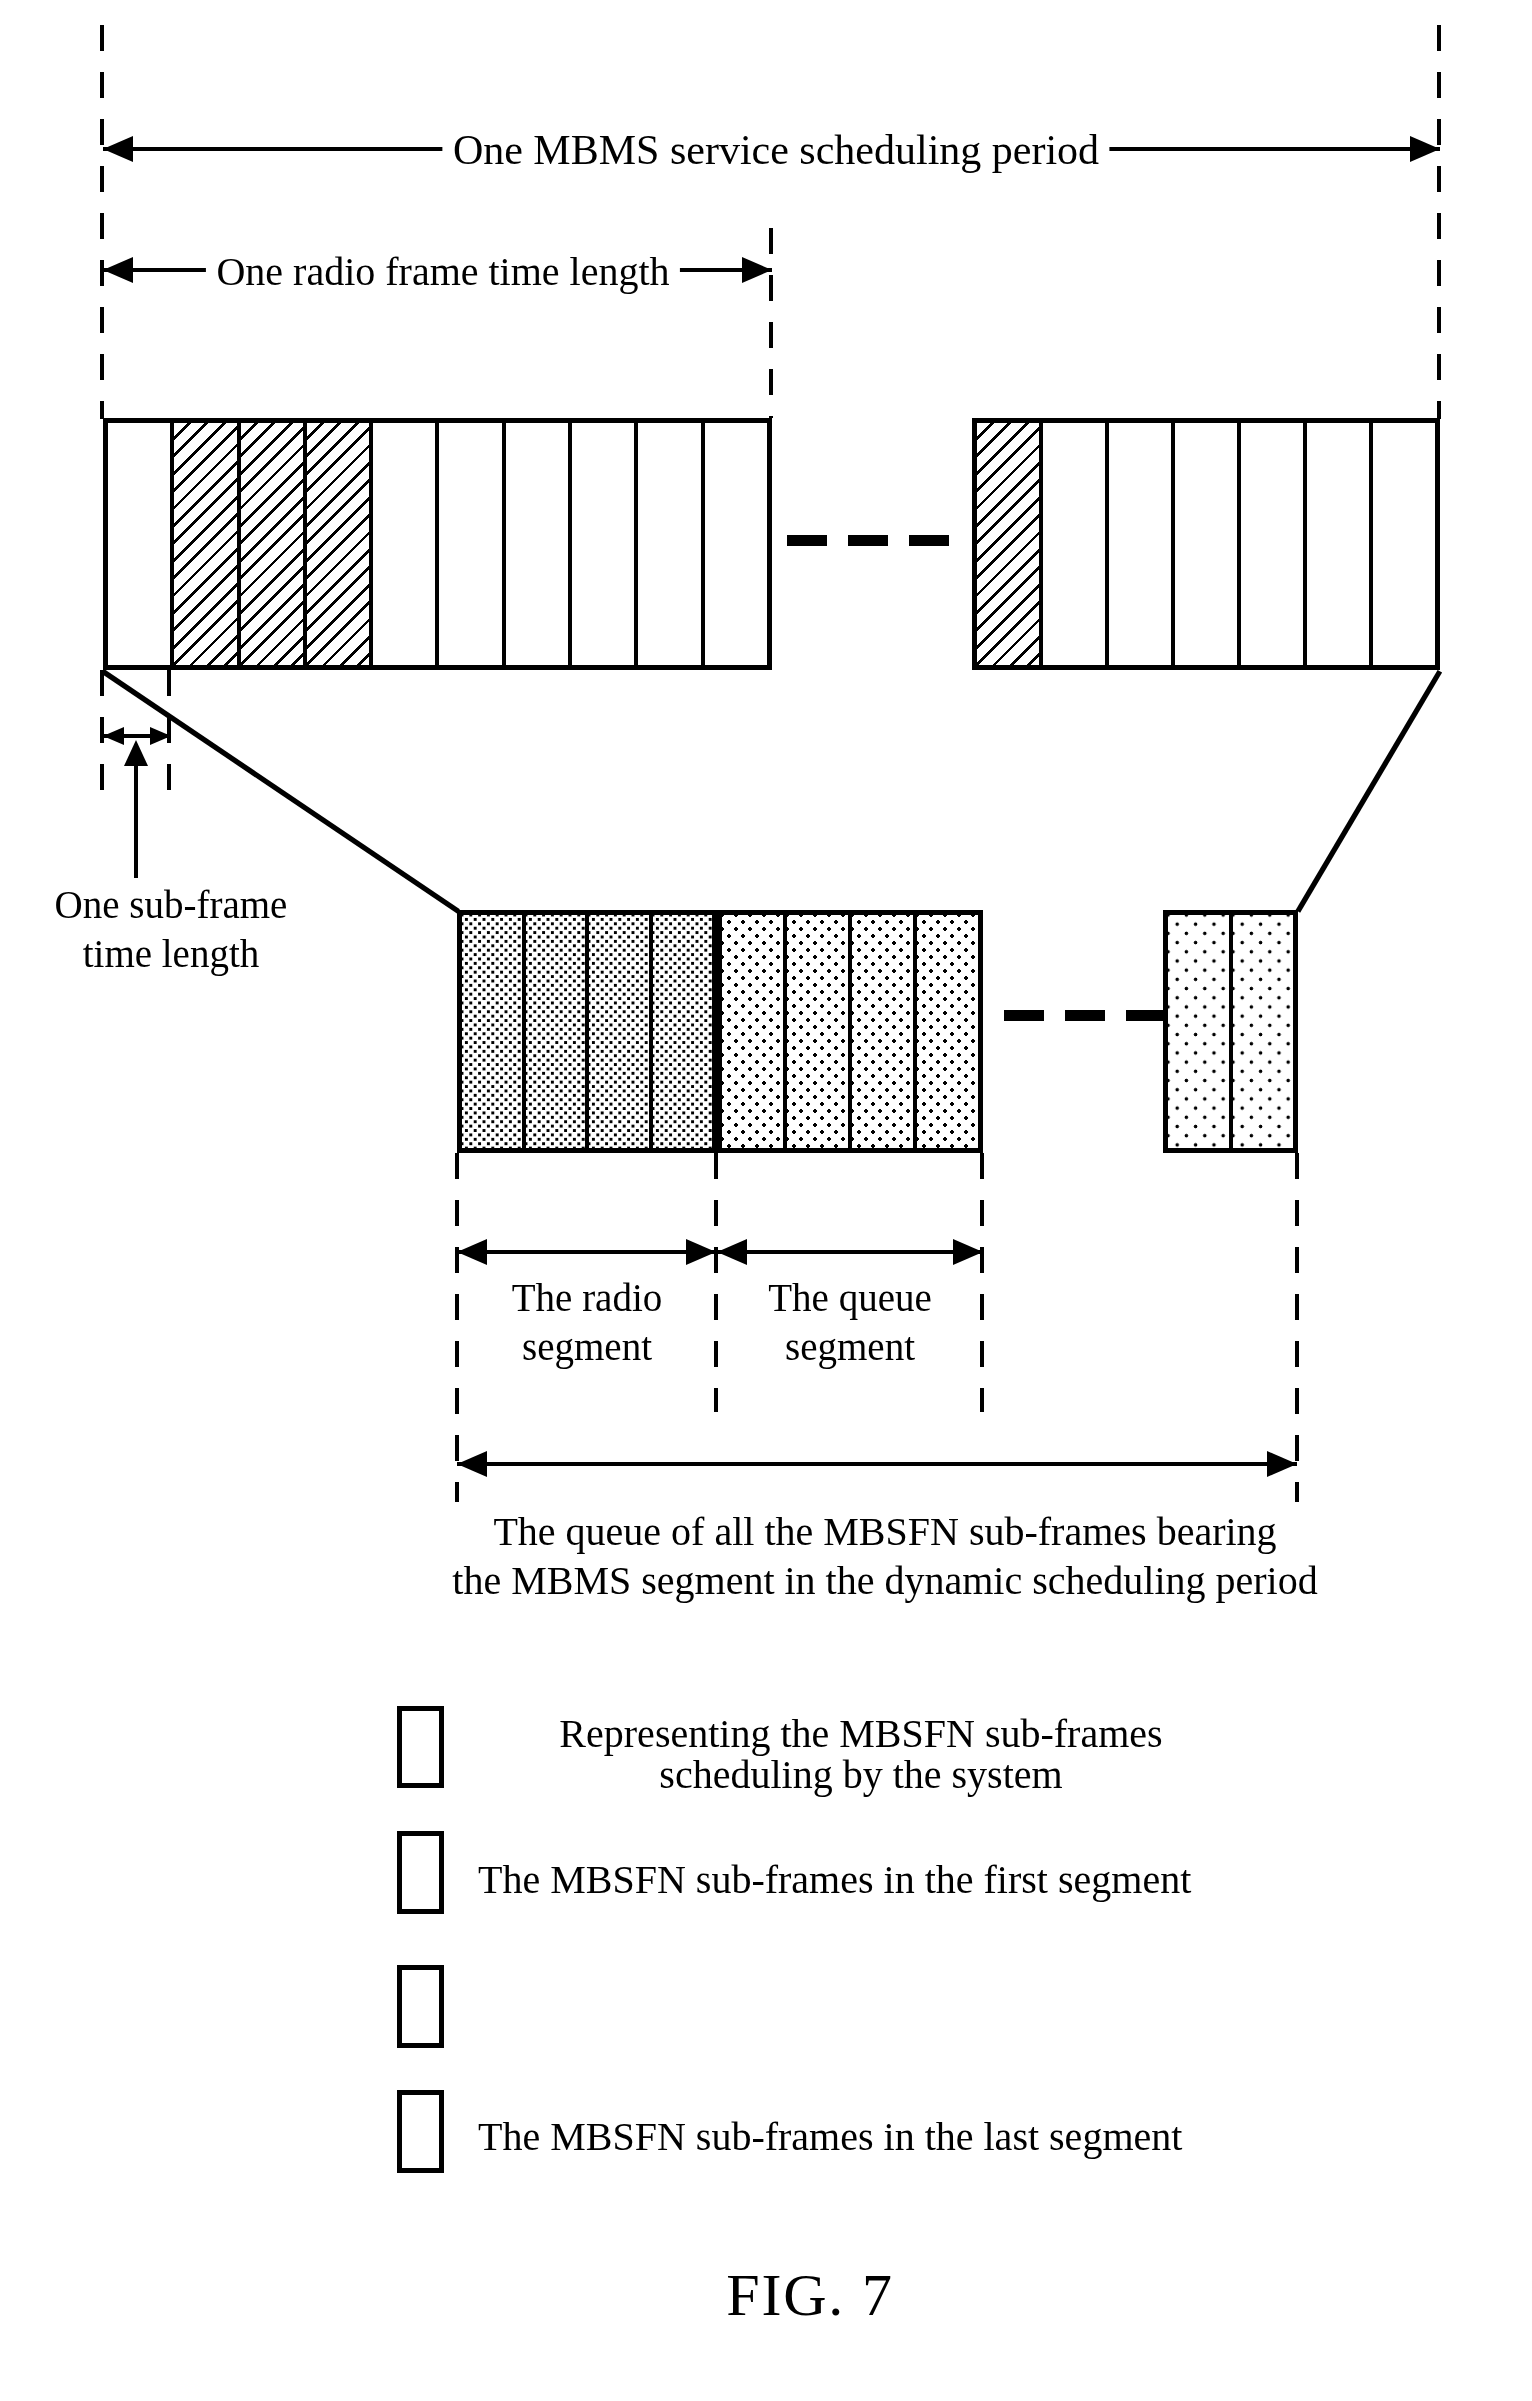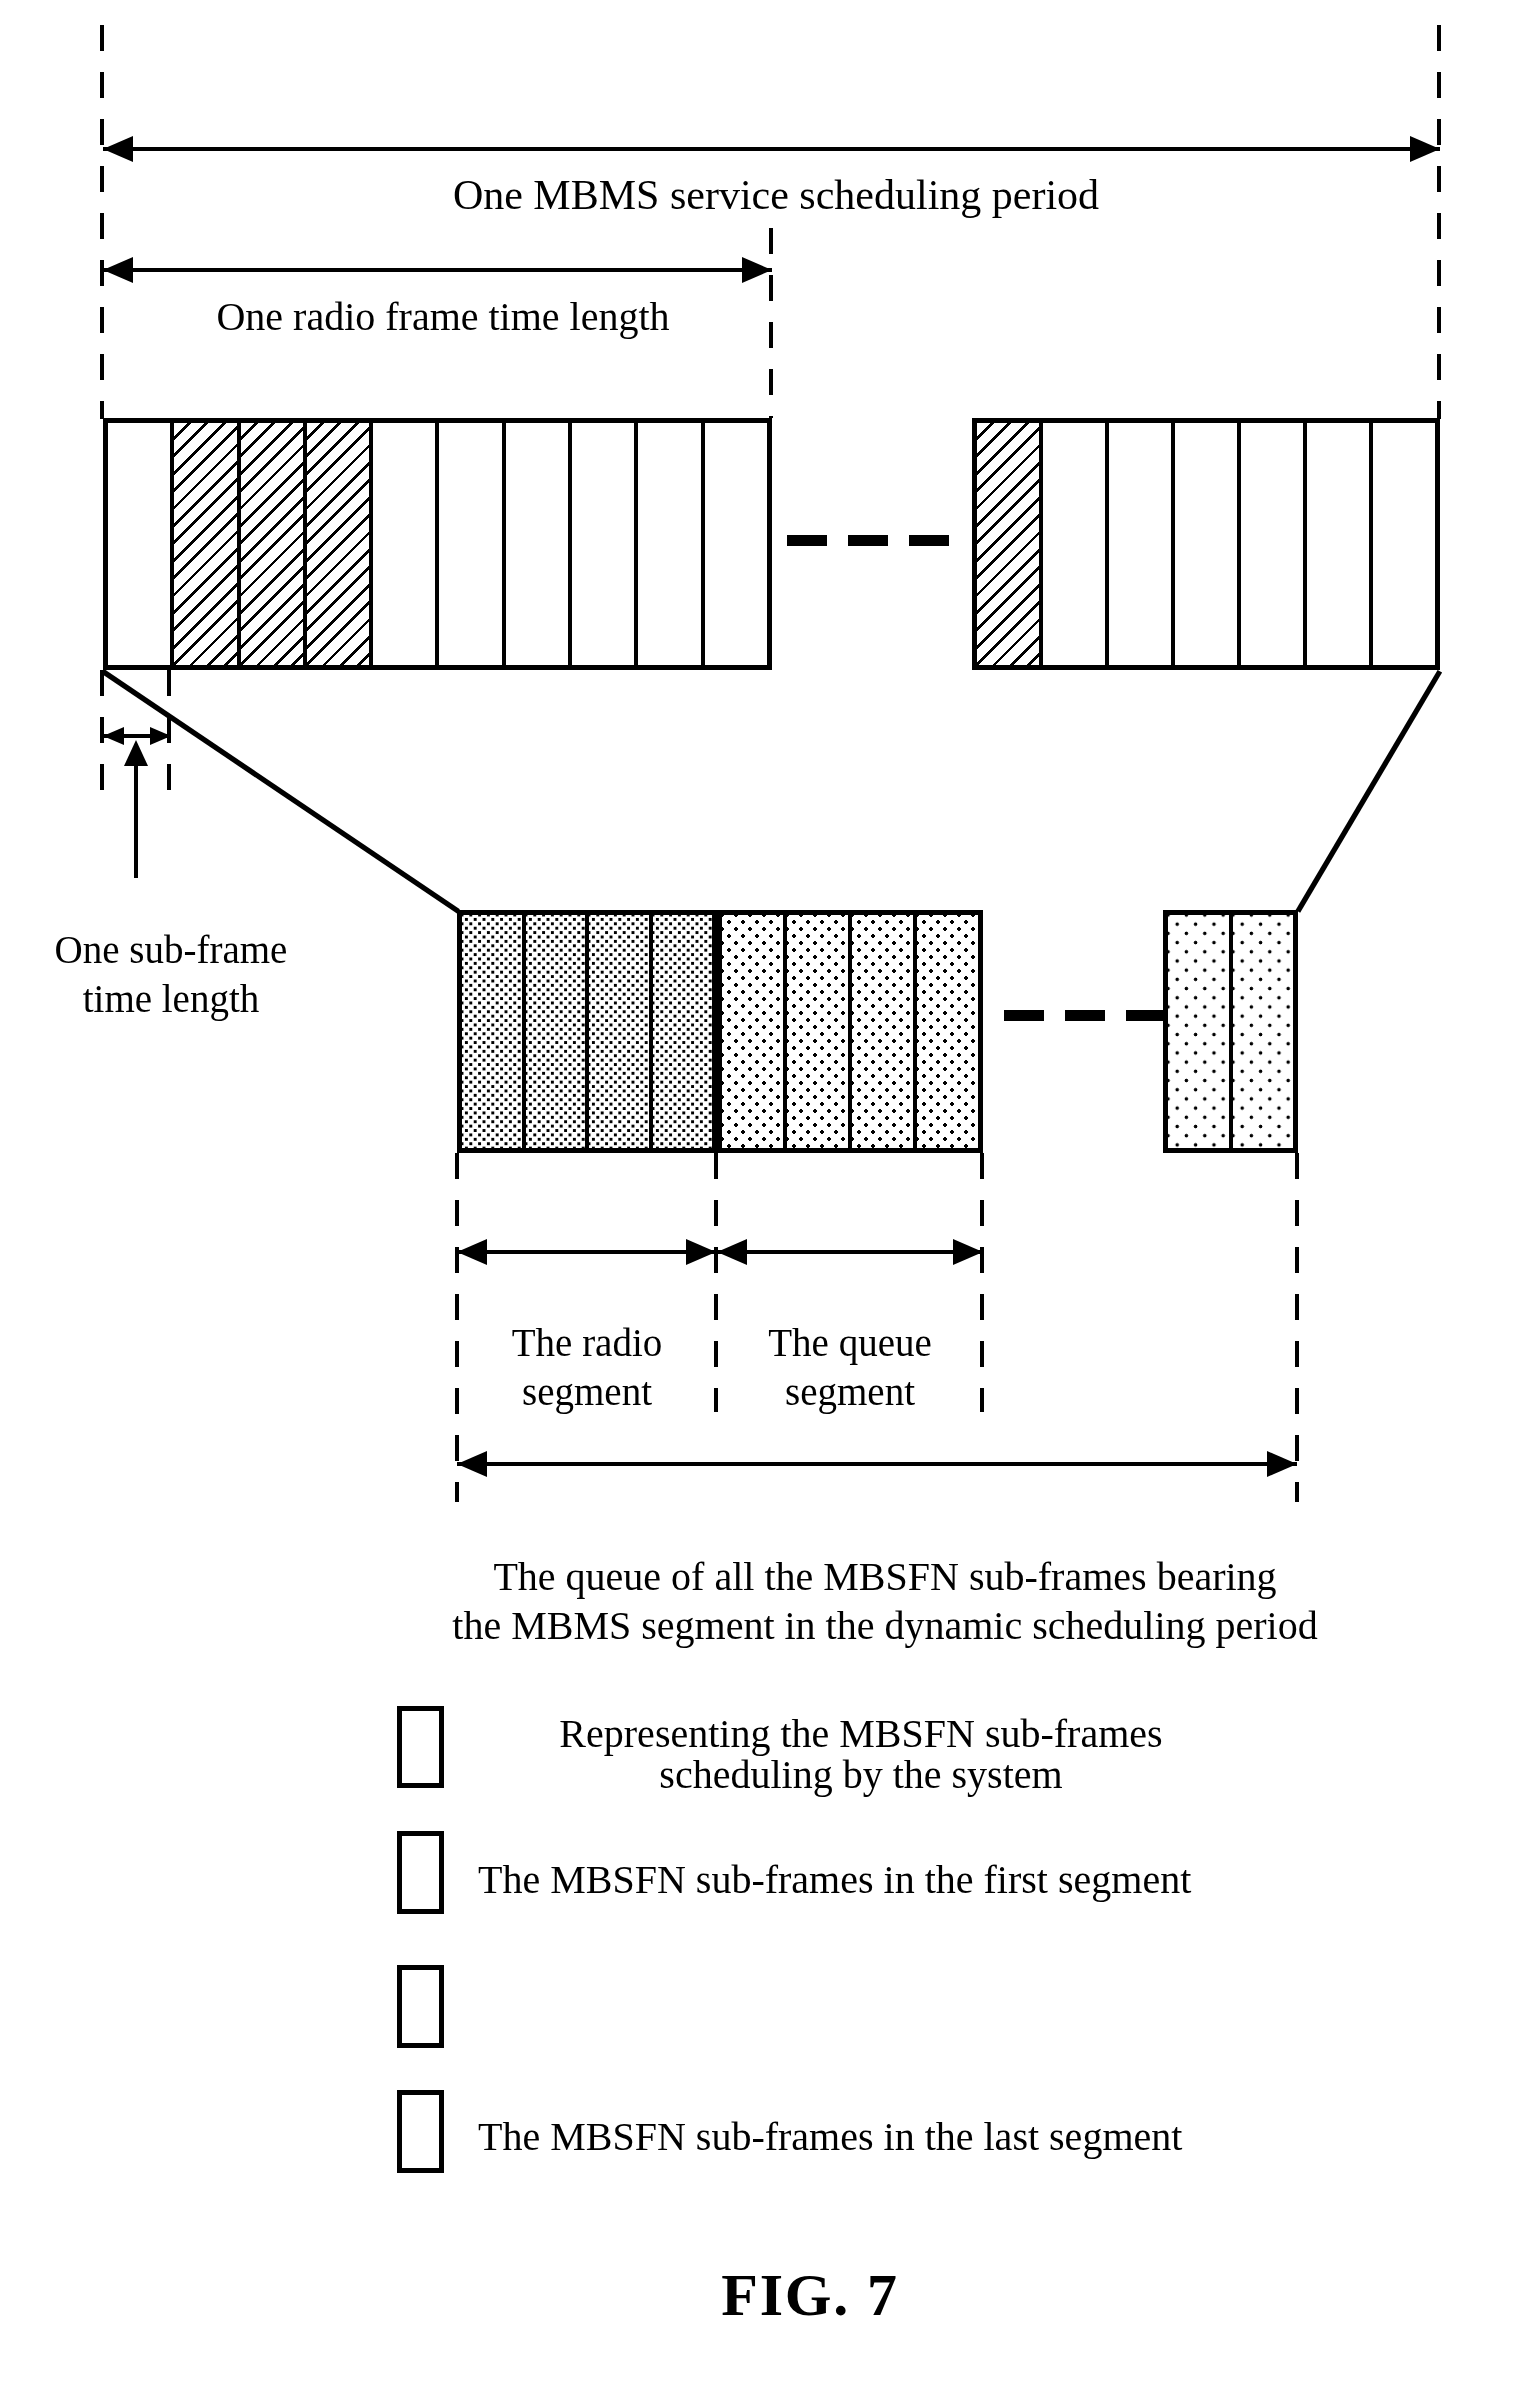--- a/index.html
+++ b/index.html
@@ -42,33 +42,33 @@
                               radial-gradient(circle,#000 1.7px,transparent 1.8px);
              background-size:8.8px 8.8px;background-position:0 0,4.4px 4.4px;}
   .pat-medium{background-image:radial-gradient(circle,#000 1.8px,transparent 2px),
                                radial-gradient(circle,#000 1.8px,transparent 2px);
               background-size:14px 14px;background-position:0 0,7px 7px;}
   .pat-sparse{background-image:radial-gradient(circle,#000 1.8px,transparent 2px),
                                radial-gradient(circle,#000 1.8px,transparent 2px);
               background-size:18.4px 18.4px;background-position:0 0,9.2px 9.2px;}
 
   
-  .lbl{position:absolute;white-space:nowrap;margin-top:45px;}
+  .lbl{position:absolute;white-space:nowrap;}
   .on-line{background:#fff;padding:0 10.5px;transform:translate(-50%,-50%);}
   .center2{transform:translateX(-50%);text-align:center;}
   .fs46{font-size:40px;line-height:49px;}
   .fs48{font-size:42px;line-height:49px;}
   .fs44{font-size:39px;line-height:49px;}
   .legend-swatch{position:absolute;width:47px;height:83px;border:5.3px solid #000;
                  box-sizing:border-box;background:#fff;}
   .legend-text-center{position:absolute;transform:translateX(-50%);text-align:center;
                       font-size:40px;line-height:41px;white-space:nowrap;margin-left:28px;}
   .legend-text-row{position:absolute;height:83px;display:flex;align-items:center;
                    font-size:40px;white-space:nowrap;}
-  .caption{position:absolute;font-size:60px;transform:translate(-50%,-50%);letter-spacing:1.8px;font-weight:bold;}
+  .caption{position:absolute;font-size:60px;transform:translate(-50%,-50%);letter-spacing:1.8px;}
   .overlay{position:absolute;left:0;top:0;pointer-events:none;}
 </style>
 </head>
 <body>
 
 <div class="canvas">
 
   <div class="vdash" style="left:100px;top:24.5px;height:394px"></div>
   <div class="vdash" style="left:1437px;top:24.5px;height:394px"></div>
   <div class="vdash" style="left:769px;top:228px;height:190px"></div>

